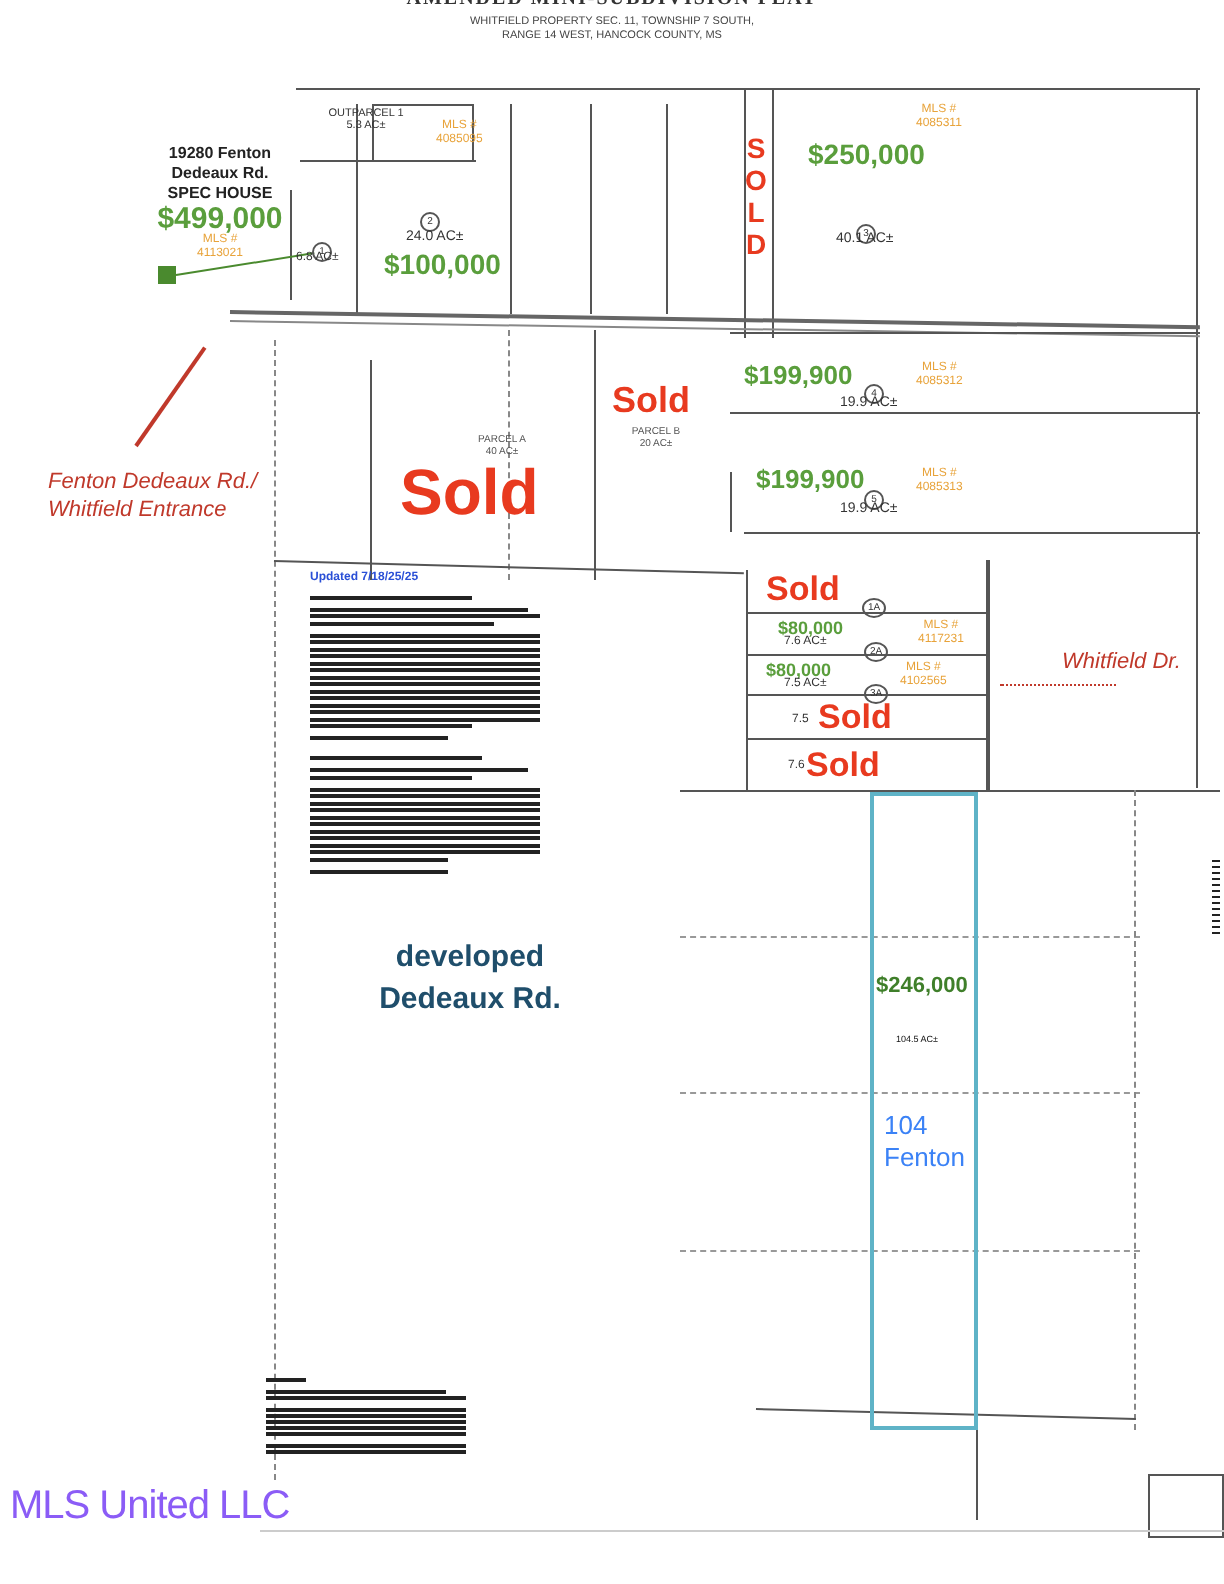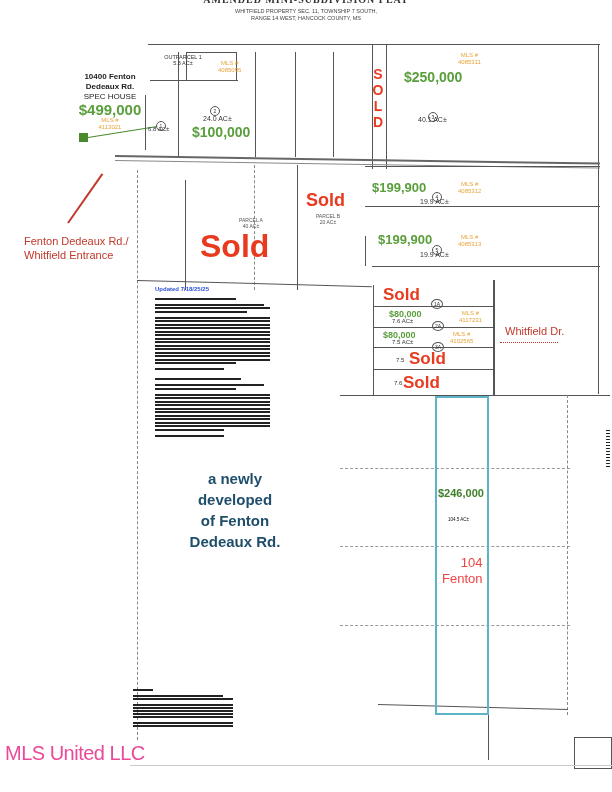--- a/index.html
+++ b/index.html
@@ -8,26 +8,26 @@
   .plat-title { left:0; width:612px; text-align:center; top:-6px; font-family:"Liberation Serif", serif; font-weight:bold; font-size:10px; letter-spacing:1px; color:#333; }
   .plat-sub { left:0; width:612px; text-align:center; font-size:5.5px; color:#444; line-height:7px; top:8px; }
   .line { position:absolute; background:#555; }
   .dash-v { position:absolute; border-left:1px dashed #888; }
   .dash-h { position:absolute; border-top:1px dashed #999; }
   .price { color:#5a9e3c; font-weight:bold; }
   .mls { color:#e8a33a; font-size:6px; line-height:7px; text-align:center; }
   .sold { color:#e83a1f; font-weight:bold; }
   .acre { font-size:7px; color:#333; }
   .tiny { font-size:4px; color:#555; }
-  .red-label { color:#c0392b; font-size:11px; line-height:14px; }
+  .red-label { color:#c0392b; font-size:11px; line-height:14px;font-style:italic; }
   .legal { left:135px; top:297px; width:120px; }
   .legal .bar { height:2px; background:#222; margin:1.5px 0; }
   .blue-rect { position:absolute; border:2px solid #5fb3c7; }
   .note { left:160px; top:468px; width:150px; text-align:center; color:#1f4e6b; font-weight:bold; font-size:15px; line-height:21px; }
-  .watermark { left:5px; top:742px; font-size:20px; color:#ec4899; font-weight:normal; letter-spacing:-0.5px; }
+  .watermark { left:5px; top:742px; font-size:20px; color:#8b5cf6; font-weight:normal; letter-spacing:-0.5px; }
   .circle-num { display:inline-block; width:8px; height:8px; border:1px solid #555; border-radius:50%; font-size:5px; text-align:center; line-height:8px; color:#333; }
 </style>
 </head>
 <body>
 
 <div class="abs plat-title">AMENDED MINI-SUBDIVISION PLAT</div>
 <div class="abs plat-sub">
   <div>WHITFIELD PROPERTY SEC. 11, TOWNSHIP 7 SOUTH,</div>
   <div>RANGE 14 WEST, HANCOCK COUNTY, MS</div>
 </div>
@@ -71,23 +71,23 @@
 <div class="dash-h" style="left:340px;top:468px;width:230px;"></div>
 <div class="dash-h" style="left:340px;top:546px;width:230px;"></div>
 <div class="dash-h" style="left:340px;top:625px;width:230px;"></div>
 <div class="dash-v" style="left:567px;top:395px;height:320px;"></div>
 <div class="line" style="left:488px;top:710px;width:1px;height:50px;"></div>
 <div class="line" style="left:378px;top:704px;width:190px;height:1px;transform:rotate(1.5deg);transform-origin:left;"></div>
 
 <div class="blue-rect" style="left:435px;top:396px;width:50px;height:315px;"></div>
 
 <div class="abs" style="left:78px;top:72px;width:64px;text-align:center;">
-  <div style="font-weight:bold;font-size:8px;line-height:10px;color:#222;">10400 Fenton</div>
+  <div style="font-weight:bold;font-size:8px;line-height:10px;color:#222;">19280 Fenton</div>
   <div style="font-weight:bold;font-size:8px;line-height:10px;color:#222;">Dedeaux Rd.</div>
-  <div style="font-weight:normal;font-size:8px;line-height:10px;color:#222;">SPEC HOUSE</div>
+  <div style="font-weight:bold;font-size:8px;line-height:10px;color:#222;">SPEC HOUSE</div>
   <div class="price" style="font-size:15px;line-height:15px;">$499,000</div>
   <div class="mls">MLS #</div>
   <div class="mls">4113021</div>
 </div>
 <div class="abs" style="left:79px;top:133px;width:9px;height:9px;background:#4a8a2e;"></div>
 <div class="abs" style="left:88px;top:137px;width:70px;height:1px;background:#4a8a2e;transform:rotate(-9deg);transform-origin:left;"></div>
 
 <div class="abs" style="left:158px;top:54px;width:50px;text-align:center;">
   <div class="acre" style="font-size:5.5px;">OUTPARCEL 1</div>
   <div class="acre" style="font-size:5.5px;">5.3 AC±</div>
@@ -184,21 +184,21 @@
 <div class="abs acre" style="left:396px;top:357px;font-size:6px;">7.5</div>
 <div class="abs sold" style="left:409px;top:349px;font-size:17px;">Sold</div>
 <div class="abs acre" style="left:394px;top:380px;font-size:6px;">7.6</div>
 <div class="abs sold" style="left:403px;top:373px;font-size:17px;">Sold</div>
 
 <div class="abs" style="left:68px;top:171px;width:60px;height:2px;background:#c0392b;transform:rotate(-55deg);transform-origin:left;left:68px;top:222px;"></div>
 <div class="abs red-label" style="left:24px;top:234px;">
   <div>Fenton Dedeaux Rd./</div>
   <div>Whitfield Entrance</div>
 </div>
-<div class="abs red-label" style="left:505px;top:324px;">Whitfield Dr.</div>
+<div class="abs red-label" style="left:531px;top:324px;">Whitfield Dr.</div>
 <div class="abs" style="left:500px;top:342px;width:58px;height:1px;border-top:1px dotted #c0392b;"></div>
 
 <div class="abs" style="left:155px;top:286px;color:#2a4fd6;font-weight:bold;font-size:6px;">Updated 7/18/25/25</div>
 <div class="abs legal" style="left:155px;top:296px;width:115px;">
   <div class="bar" style="width:70%;"></div>
   <div class="bar" style="width:95%;margin-top:4px;"></div>
     <div class="bar"></div>
     <div class="bar" style="width:80%;"></div>
   <div class="bar" style="margin-top:4px;"></div>
     <div class="bar"></div>
@@ -240,29 +240,27 @@
   <div style="height:2px;background:#222;margin:1px 0;"></div>
   <div style="height:2px;background:#222;margin:1px 0;"></div>
   <div style="height:2px;background:#222;margin:1px 0;"></div>
   <div style="height:2px;background:#222;margin:1px 0;"></div>
   <div style="height:2px;background:#222;margin:4px 0 1px;"></div>
   <div style="height:2px;background:#222;margin:1px 0;"></div>
 </div>
 
 <div class="abs price" style="left:438px;top:487px;font-size:11px;color:#3f7f2a;">$246,000</div>
 <div class="abs tiny" style="left:448px;top:517px;color:#111;font-size:4.5px;">104.5 AC±</div>
-<div class="abs" style="left:442px;top:555px;color:#ef4444;font-size:13px;line-height:16px;text-align:right;">
+<div class="abs" style="left:442px;top:555px;color:#3b82f6;font-size:13px;line-height:16px;">
   <div>104</div>
   <div>Fenton</div>
 </div>
 
 <div class="abs note">
-  <div>a newly</div>
   <div>developed</div>
-  <div>of Fenton</div>
   <div>Dedeaux Rd.</div>
 </div>
 
 <div class="abs" style="left:606px;top:430px;width:4px;height:38px;background:repeating-linear-gradient(#222 0 1px, transparent 1px 3px);"></div>
 
 <div class="abs" style="left:574px;top:737px;width:36px;height:30px;border:1px solid #555;"></div>
 <div class="abs" style="left:130px;top:765px;width:482px;height:1px;background:#ccc;"></div>
 
 <div class="abs watermark">MLS United LLC</div>
 

